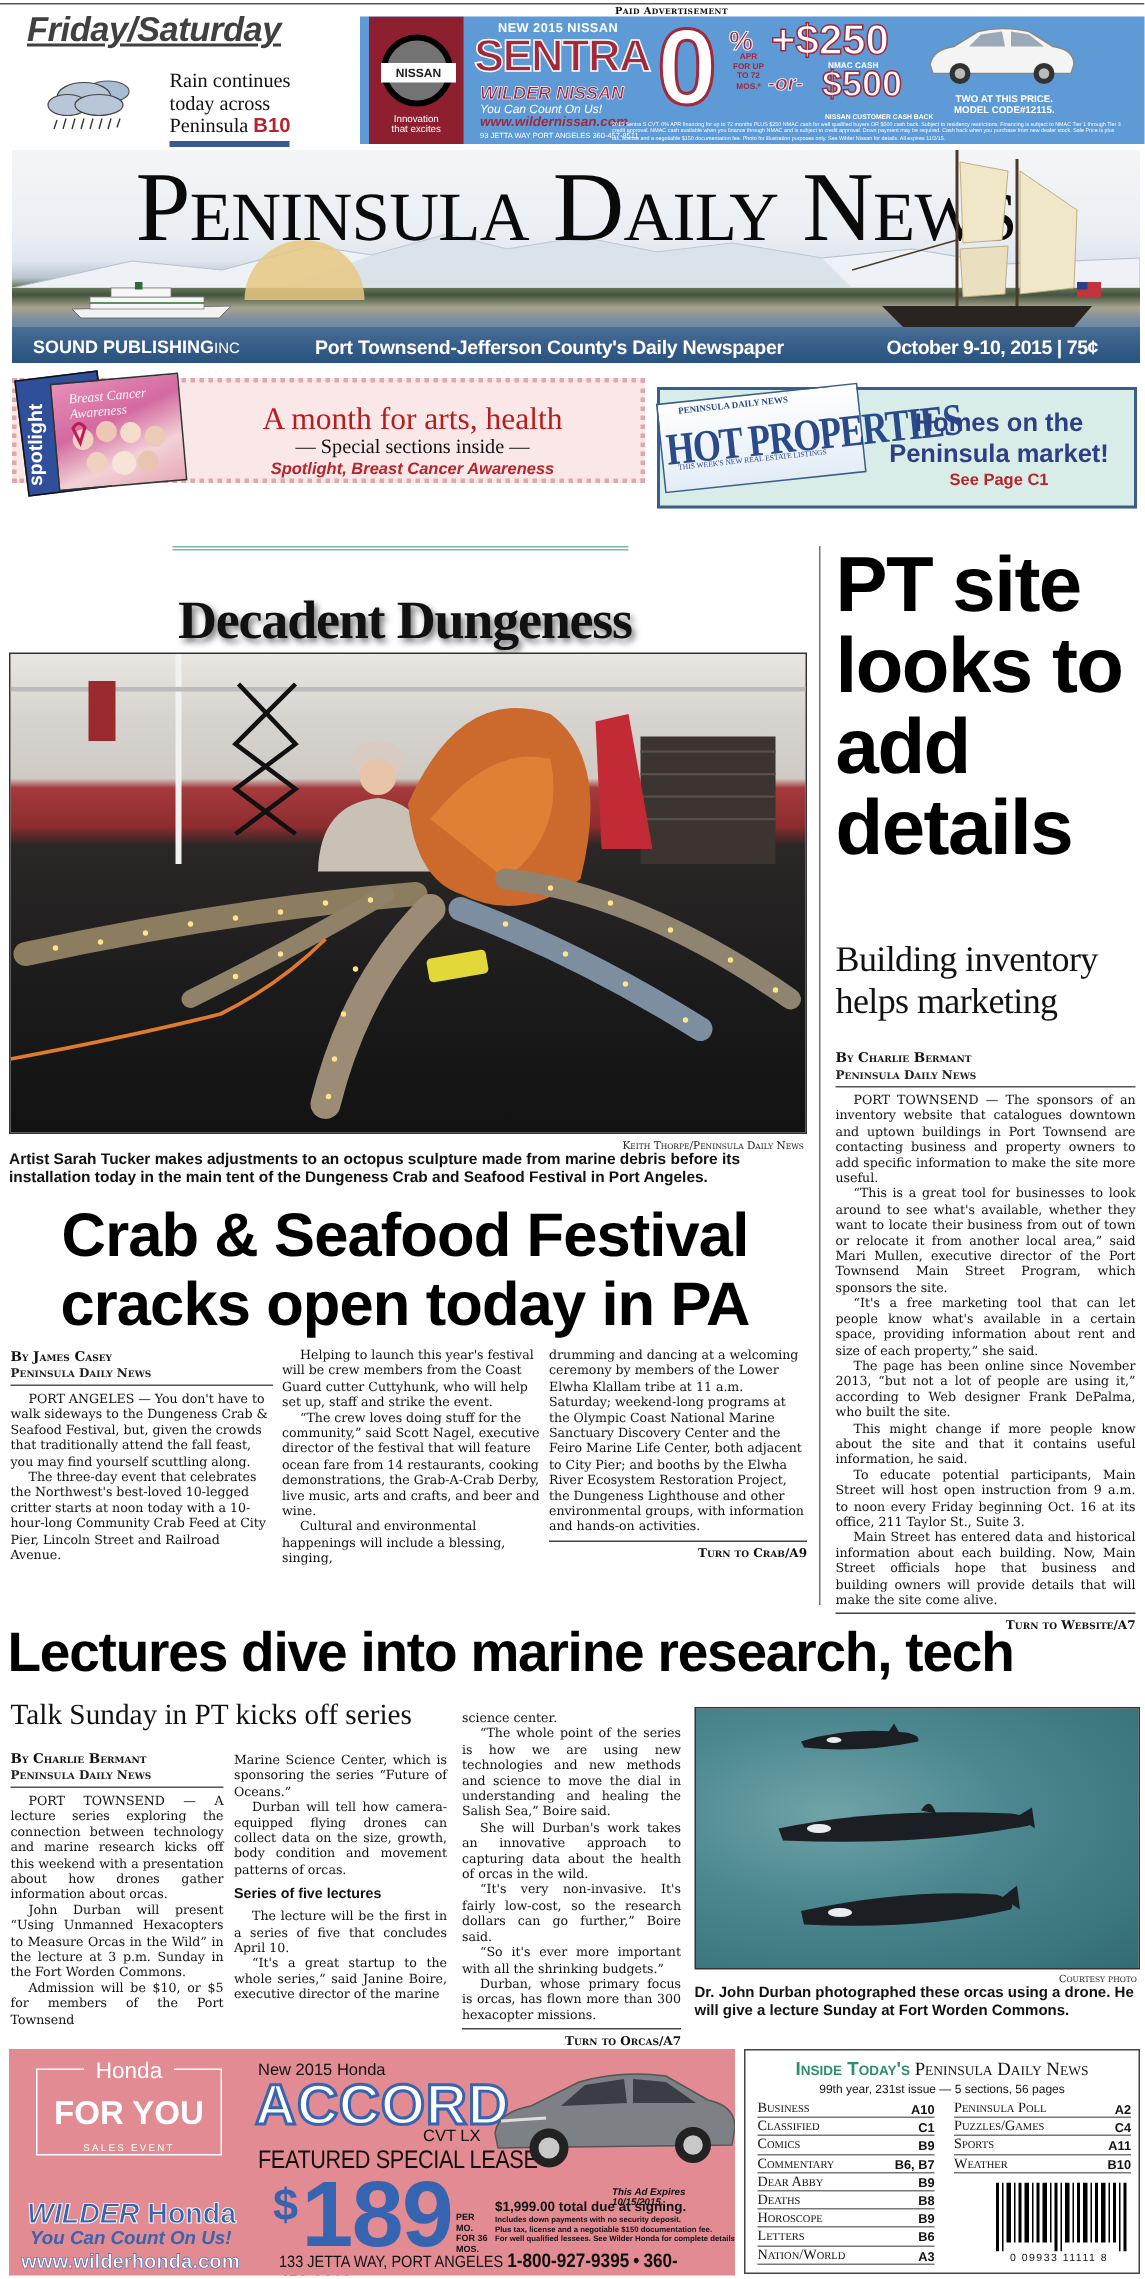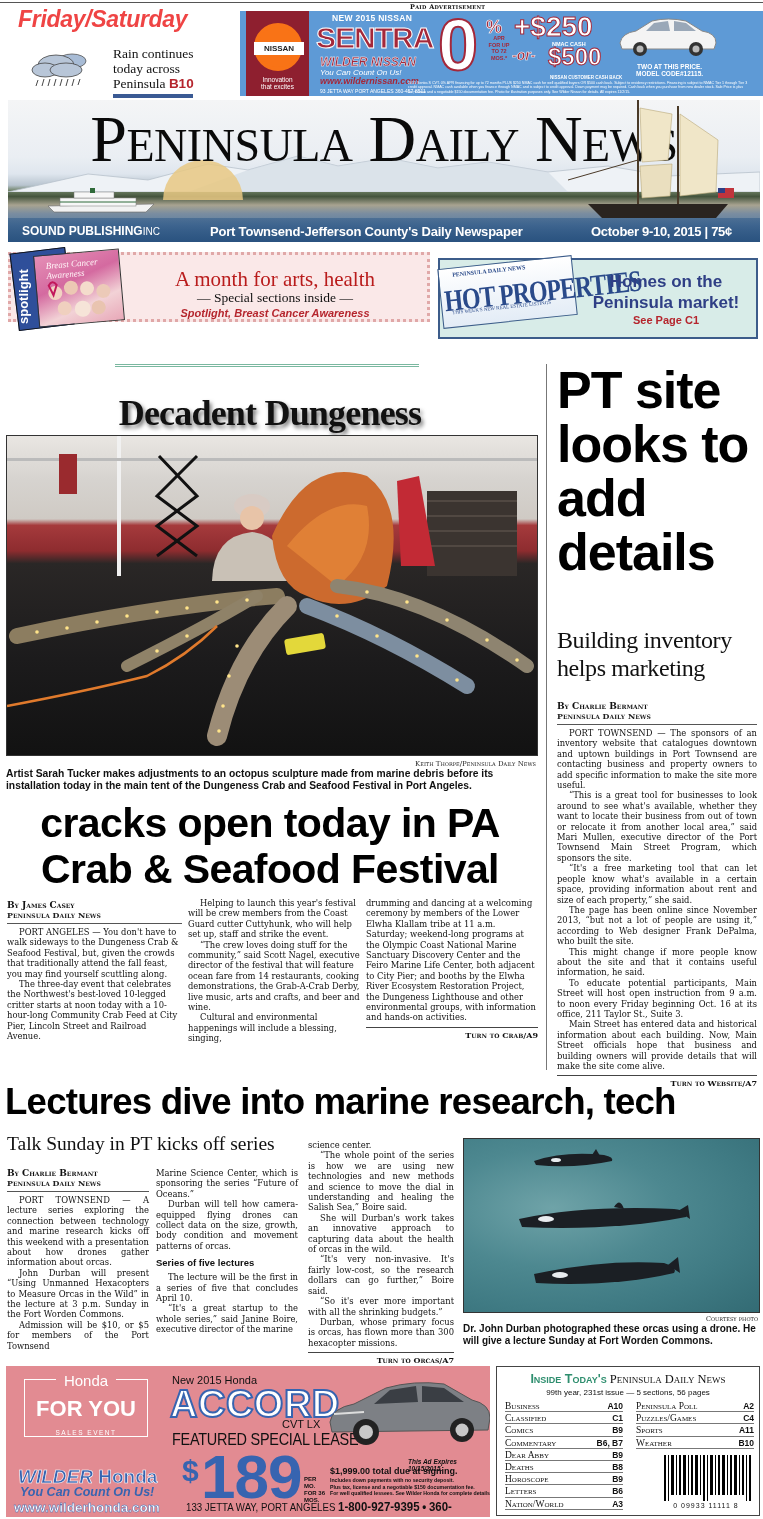--- a/index.html
+++ b/index.html
@@ -2,31 +2,31 @@
 <html><head>
 <meta charset="utf-8">
 <style>
   * { box-sizing: border-box; margin: 0; padding: 0; }
   html, body { width: 763px; height: 1519px; background: #fff; overflow: hidden; }
   body { position: relative; font-family: "DejaVu Serif", serif; color: #111; }
   .abs { position: absolute; }
 
   
   .top-rule { left: 0; top: 2px; width: 763px; height: 1px; background: #555; }
-  .dayline { left: 18px; top: 6px; font-family: "Liberation Sans", sans-serif; font-weight: 900; font-style: italic; font-size: 23px; color: #ef4444; letter-spacing: -0.3px; text-decoration-thickness: 2px; text-underline-offset: 2px; }
+  .dayline { left: 18px; top: 6px; font-family: "Liberation Sans", sans-serif; font-weight: 900; font-style: italic; font-size: 23px; color: #404040; letter-spacing: -0.3px; text-decoration: underline; text-decoration-thickness: 2px; text-underline-offset: 2px; }
   .weather-icon { left: 30px; top: 50px; width: 62px; height: 40px; }
   .weather-text { left: 113px; top: 46px; font-family: "Liberation Serif", serif; font-size: 13.5px; line-height: 15px; color: #111; }
   .weather-text b { color: #b5252d; font-family: "Liberation Sans", sans-serif; font-weight: 900; }
   .weather-bar { left: 113px; top: 94px; width: 80px; height: 4px; background: #3a5a94; }
 
   
   .paid-ad { left: 410px; top: 3px; font-size: 6.5px; font-variant: small-caps; font-weight: bold; letter-spacing: 0.3px; }
   .nissan-ad { left: 240px; top: 11px; width: 531px; height: 85px; background: #5e9ad6; overflow: hidden; }
   .nissan-logo-box { left: 6px; top: 0; width: 63px; height: 85px; background: #8e1f2f; }
-  .nissan-logo { left: 8px; top: 12px; width: 48px; height: 48px; border-radius: 50%; border: 4px solid #f97316; background: #f97316; }
+  .nissan-logo { left: 8px; top: 12px; width: 48px; height: 48px; border-radius: 50%; border: 4px solid #000000; background: #737373; }
   .nissan-logo-bar { left: -4px; top: 15px; width: 50px; height: 13px; background: #fff; font-family: "Liberation Sans", sans-serif; font-weight: bold; font-size: 8px; text-align: center; line-height: 13px; color: #222; }
   .nissan-tagline { left: 0; top: 65px; width: 63px; font-family: "Liberation Sans", sans-serif; font-size: 6.5px; color: #fff; text-align: center; line-height: 7px; }
   .sentra-new { left: 92px; top: 2px; font-family: "Liberation Sans", sans-serif; font-weight: bold; font-size: 8.5px; color: #fff; letter-spacing: 0.3px; }
   .sentra-word { left: 76px; top: 10px; font-family: "Liberation Sans", sans-serif; font-weight: 900; font-size: 30px; color: #a4283a; -webkit-text-stroke: 1px #fff; letter-spacing: -1px; }
   .wilder-nissan { left: 80px; top: 44px; font-family: "Liberation Sans", sans-serif; font-weight: 900; font-style: italic; font-size: 12px; color: #a4283a; -webkit-text-stroke: 0.4px #fff; }
   .you-can-count { left: 80px; top: 57px; font-family: "Liberation Sans", sans-serif; font-style: italic; font-size: 8px; color: #fff; }
   .nissan-url { left: 80px; top: 65px; font-family: "Liberation Sans", sans-serif; font-weight: bold; font-style: italic; font-size: 9px; color: #a4283a; }
   .nissan-address { left: 80px; top: 77px; font-family: "Liberation Sans", sans-serif; font-size: 5px; color: #fff; }
   .zero-big { left: 198px; top: -6px; font-family: "Liberation Sans", sans-serif; font-weight: 900; font-size: 72px; color: #fff; -webkit-text-stroke: 2px #a4283a; line-height: 80px; }
   .pct { left: 246px; top: 6px; font-family: "Liberation Sans", sans-serif; font-weight: 900; font-size: 18px; color: #a4283a; -webkit-text-stroke: 0.6px #fff; }
@@ -327,22 +327,22 @@
         <circle cx="180" cy="200" r="1.8"></circle>
     </g>
     <path d="M0 270 Q80 255 140 240 Q180 220 210 190" stroke="#e07a2c" stroke-width="2.5" fill="none"></path>
     <rect x="278" y="200" width="40" height="16" rx="3" fill="#e3d83a" transform="rotate(-10 298 208)"></rect>
   </svg>
 </div>
 <div class="abs photo-credit">Keith Thorpe/Peninsula Daily News</div>
 <div class="abs caption-main">Artist Sarah Tucker makes adjustments to an octopus sculpture made from marine debris before its installation today in the main tent of the Dungeness Crab and Seafood Festival in Port Angeles.</div>
 
 <div class="abs headline-crab">
+  <div>Crab &amp; Seafood Festival</div>
   <div>cracks open today in PA</div>
-  <div>Crab &amp; Seafood Festival</div>
 </div>
 
 <div class="abs" style="left:7px;top:900px;width:175px">
   <div class="byline">By James Casey</div>
   <div class="byline-org">Peninsula Daily News</div>
   <div class="byline-rule" style="margin:3px 0 3px"></div>
   <div class="body-text">
     <p>PORT ANGELES — You don't have to walk sideways to the Dungeness Crab &amp; Seafood Festival, but, given the crowds that traditionally attend the fall feast, you may find yourself scuttling along.</p>
     <p>The three-day event that celebrates the Northwest's best-loved 10-legged critter starts at noon today with a 10-hour-long Community Crab Feed at City Pier, Lincoln Street and Railroad Avenue.</p>
   </div>

